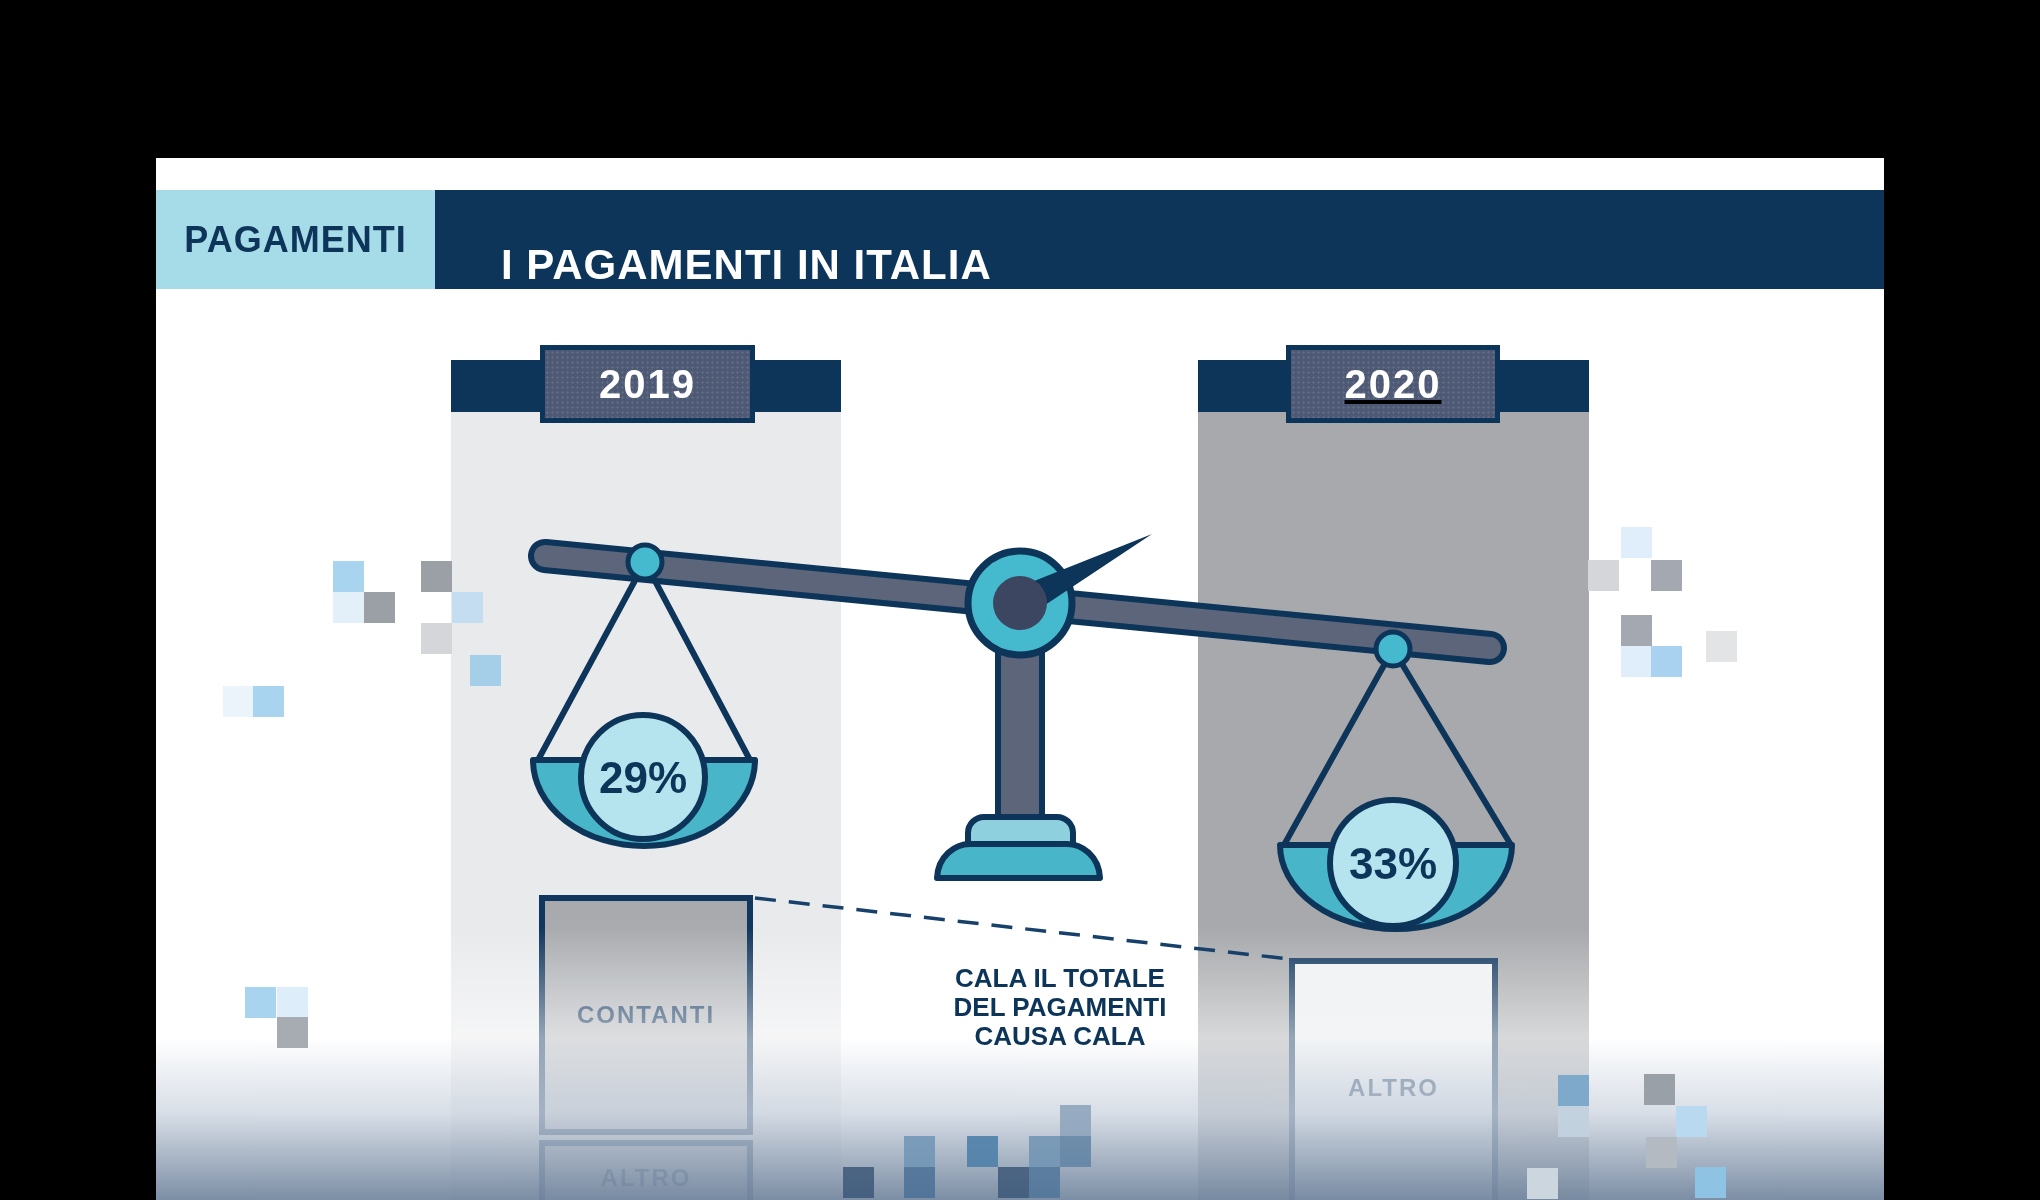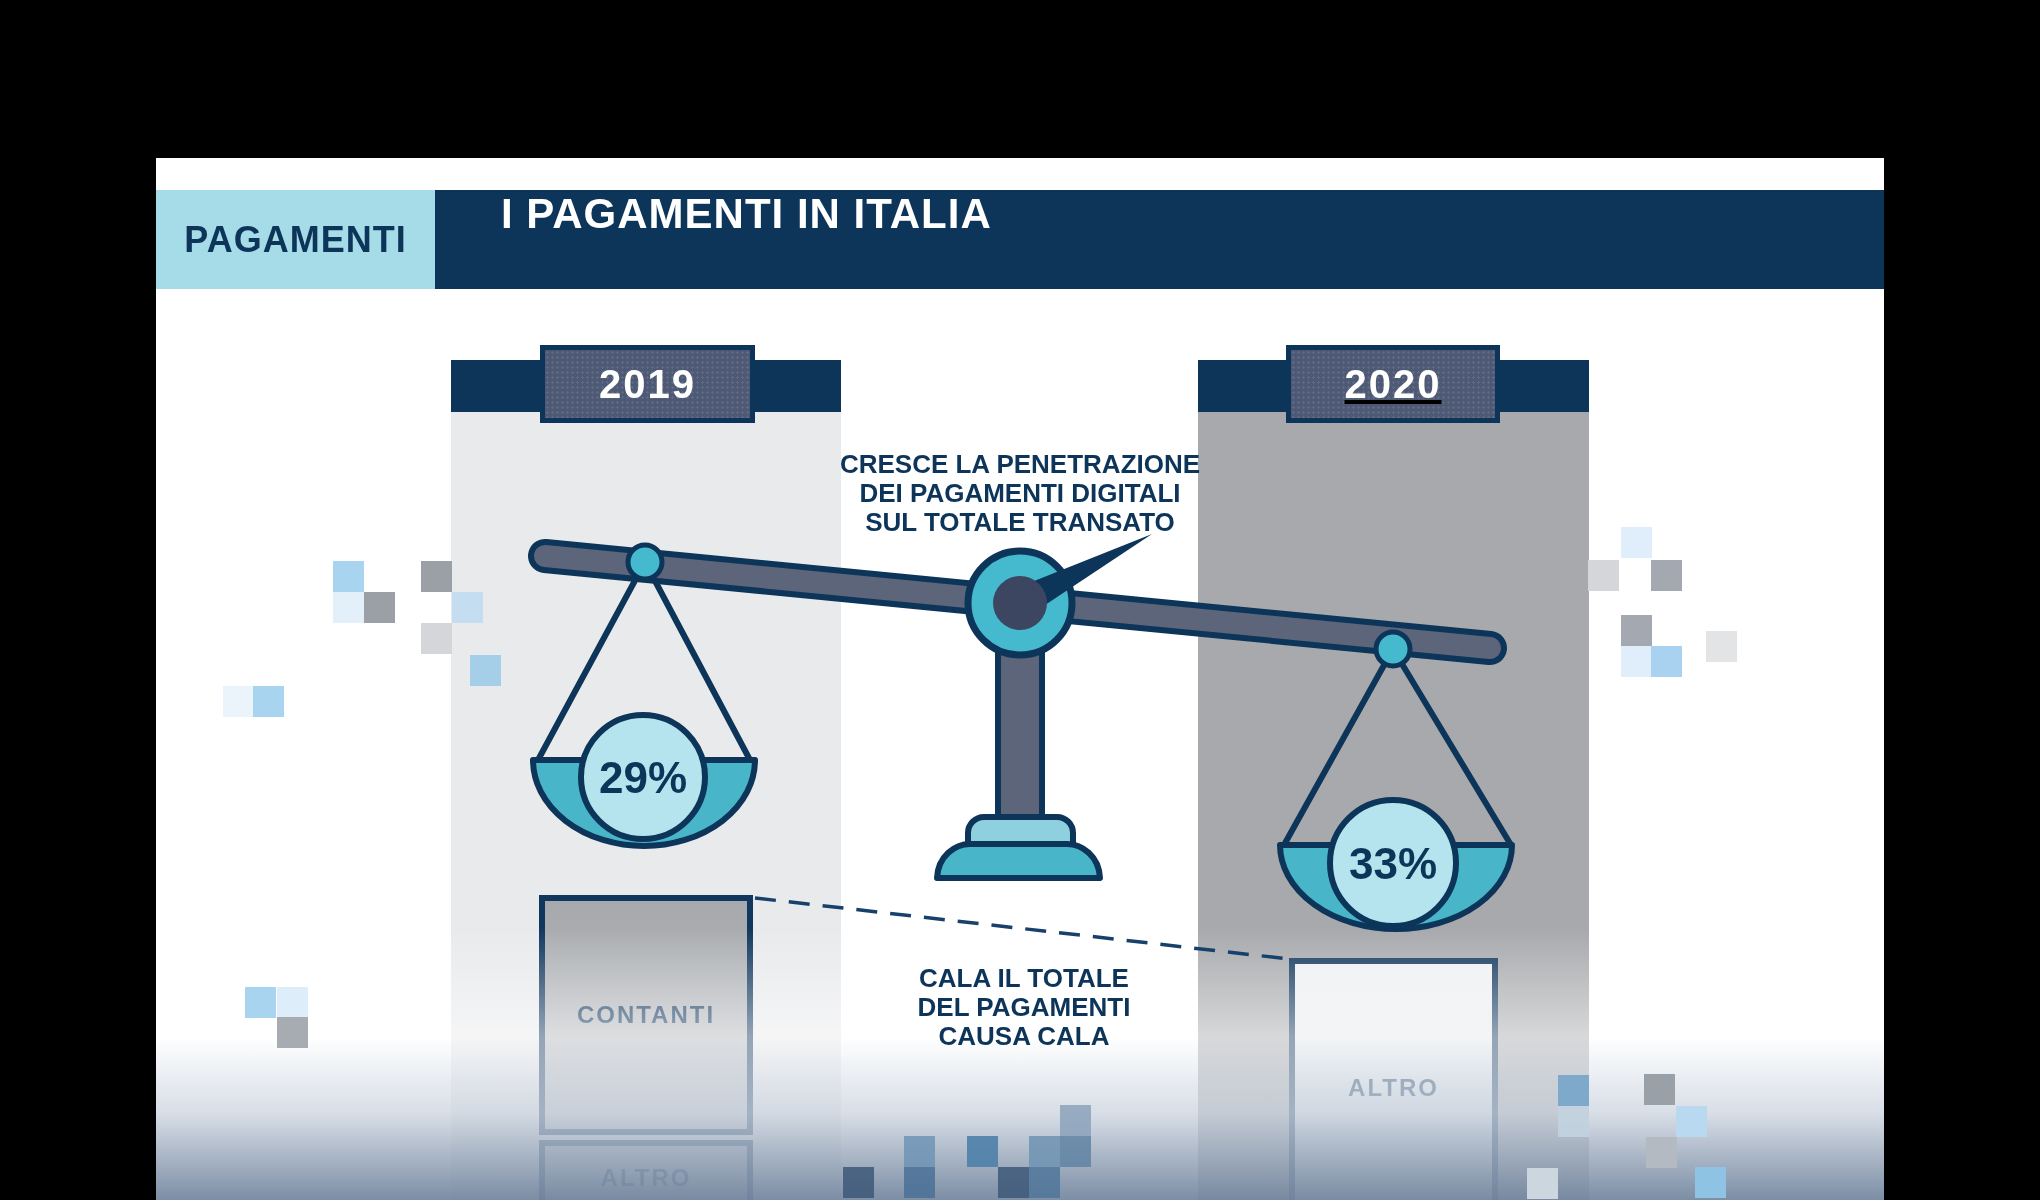--- a/index.html
+++ b/index.html
@@ -4,21 +4,21 @@
 <style>
   html,body{margin:0;padding:0;background:#000;}
   #stage{position:relative;width:2040px;height:1200px;background:#000;overflow:hidden;
          font-family:"Liberation Sans",sans-serif;}
   #frame{position:absolute;left:156px;top:158px;width:1728px;height:1042px;background:#ffffff;overflow:hidden;}
   
   #tab{position:absolute;left:0;top:32px;width:279px;height:99px;background:#a6dce8;
        display:flex;align-items:center;justify-content:center;}
   #tab span{font-weight:700;font-size:36px;letter-spacing:1px;color:#0d3459;}
   #titlebar{position:absolute;left:279px;top:32px;width:1449px;height:99px;background:#0d3459;
-       display:flex;align-items:flex-start;}
+       display:flex;align-items:flex-end;}
   #titlebar span{font-weight:700;font-size:42px;letter-spacing:1px;color:#ffffff;padding-left:66px;}
   
   .col{position:absolute;top:202px;height:840px;}
   #col2019{left:295px;width:390px;}
   #col2020{left:1042px;width:391px;}
   .band{position:absolute;left:0;top:0;width:100%;height:52px;background:#0d3459;}
   .colbody{position:absolute;left:0;top:52px;width:100%;height:788px;}
   #col2019 .colbody{background:#e9eaec;}
   #col2020 .colbody{background:#a7a9ac;}
   .yearbox{position:absolute;height:78px;background:#4e5a75;border:5px solid #0d3459;box-sizing:border-box;
@@ -43,21 +43,21 @@
                   rgba(205,213,224,0.78) 68%,rgba(117,136,160,0.95) 100%);}
   
   #decor{position:absolute;left:0;top:0;width:100%;height:100%;pointer-events:none;}
   .px{position:absolute;}
   
   #scale{position:absolute;left:0;top:0;width:1728px;height:1042px;}
   #scale text{font-family:"Liberation Sans",sans-serif;font-weight:700;font-size:44px;fill:#0d3459;text-anchor:middle;}
   
   .note{position:absolute;text-align:center;font-weight:700;font-size:26px;line-height:29px;color:#0d3459;}
   #note-top{left:664px;top:292px;width:400px;}
-  #note-bottom{left:718px;top:806px;width:300px;}
+  #note-bottom{left:754px;top:806px;width:300px;}
 </style>
 </head>
 <body>
 
 <div id="stage">
   <div id="frame">
 
     <div id="col2019" class="col">
       <div class="band"></div>
       <div class="colbody"></div>
@@ -147,25 +147,20 @@
       <text x="487" y="635">29%</text>
       <text x="1237" y="721">33%</text>
 
       <circle cx="864" cy="445" r="52" fill="#45b9cd" stroke="#0d3459" stroke-width="7"></circle>
       <polygon points="858,431 996,376 871,459" fill="#0d3459"></polygon>
       <circle cx="864" cy="445" r="27" fill="#3d4660"></circle>
 
       <line x1="599" y1="740" x2="1133" y2="801" stroke="#17406b" stroke-width="3.5" stroke-dasharray="21 13"></line>
     </svg>
 
-    <div id="note-top" class="note">
-      <div>CRESCE LA PENETRAZIONE</div>
-      <div>DEI PAGAMENTI DIGITALI</div>
-      <div>SUL TOTALE TRANSATO</div>
-    </div>
     <div id="note-bottom" class="note">
       <div>CALA IL TOTALE</div>
       <div>DEL PAGAMENTI</div>
       <div>CAUSA CALA</div>
     </div>
 
     <div id="tab">
       <span>PAGAMENTI</span>
     </div>
     <div id="titlebar">

